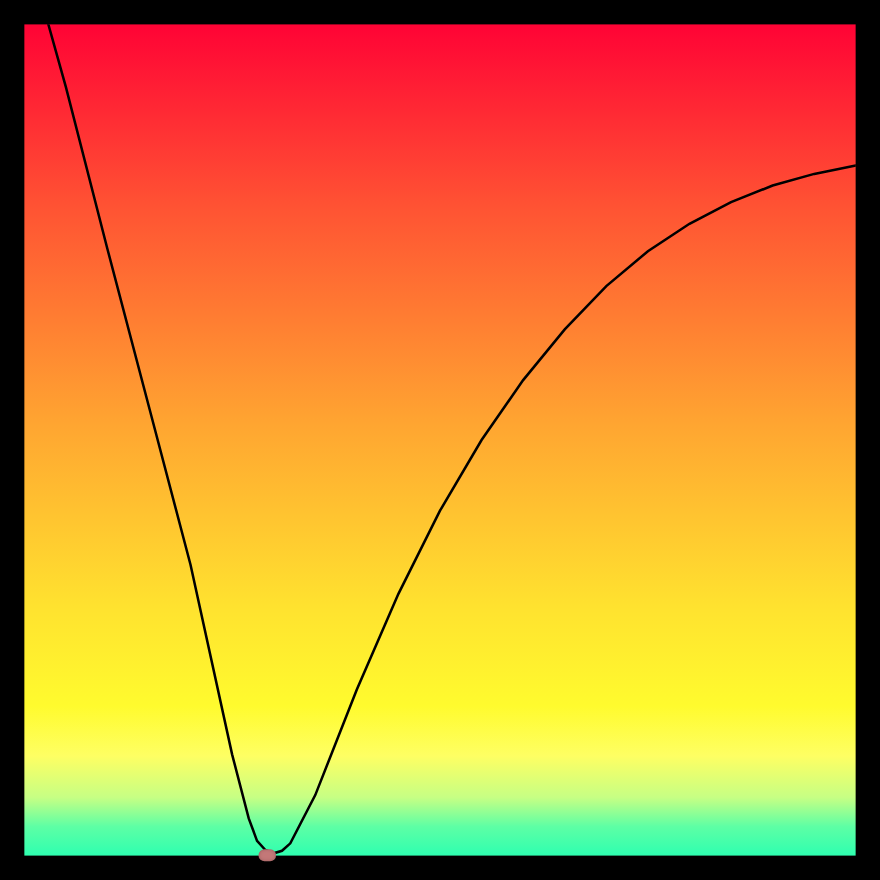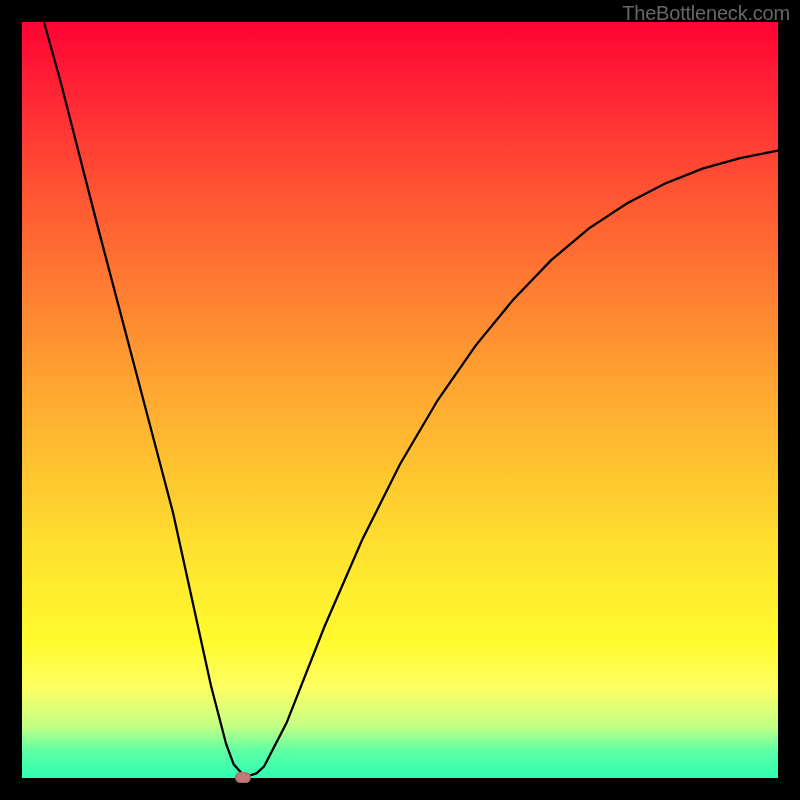--- a/index.html
+++ b/index.html
@@ -45,21 +45,20 @@
     height: 11px;
     border-radius: 6px;
     background: #c37878;
     box-shadow: inset 0 0 3px rgba(0,0,0,0.25);
   }
 </style>
 </head>
 <body>
 
 <div class="frame">
-  <div class="watermark">TheBottleneck.com</div>
   <div class="inner">
     <svg id="plot-svg" width="756" height="756" viewBox="0 0 756 756">
       <defs>
         <linearGradient id="bg-grad" x1="0" y1="0" x2="0" y2="1">
             <stop offset="0%" stop-color="#ff0335"></stop>
             <stop offset="22%" stop-color="#ff5333"></stop>
             <stop offset="48%" stop-color="#ffa531"></stop>
             <stop offset="70%" stop-color="#ffe22f"></stop>
             <stop offset="82%" stop-color="#fffb2e"></stop>
             <stop offset="88%" stop-color="#feff63"></stop>

